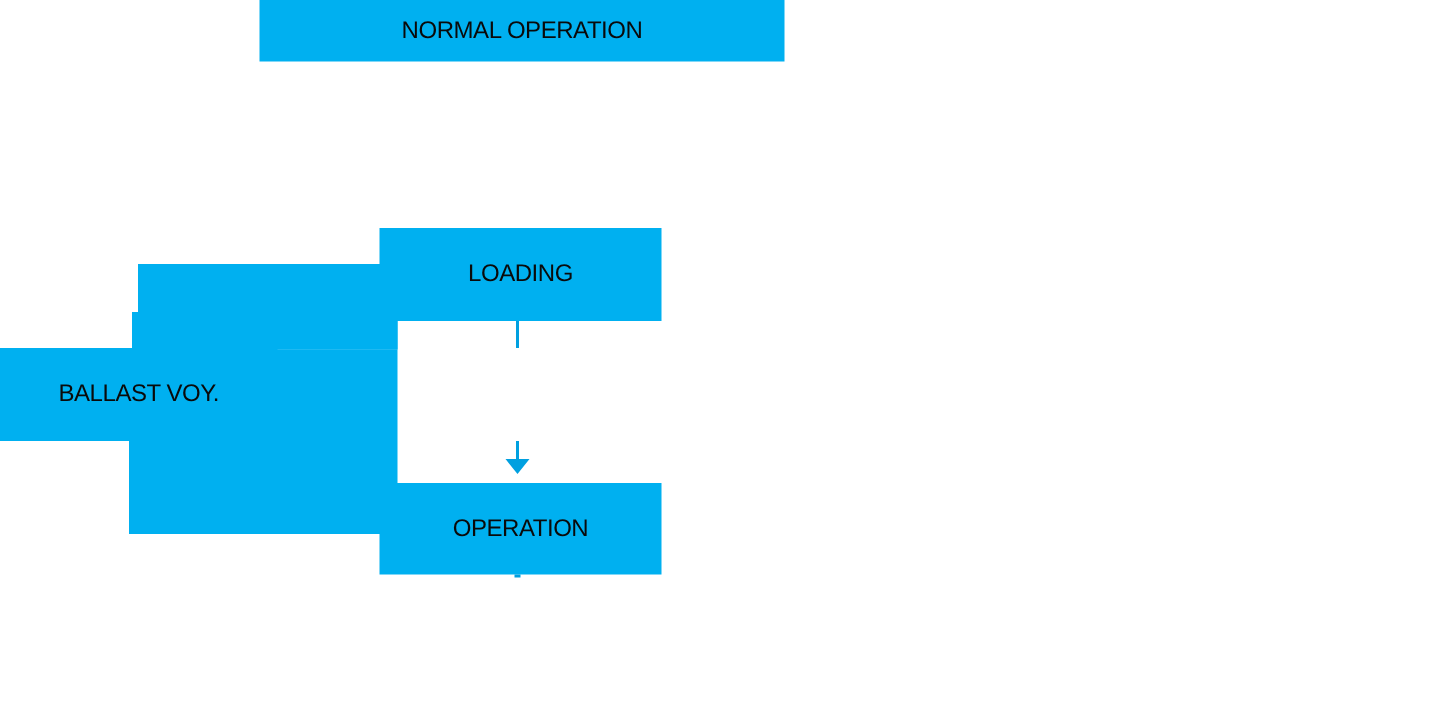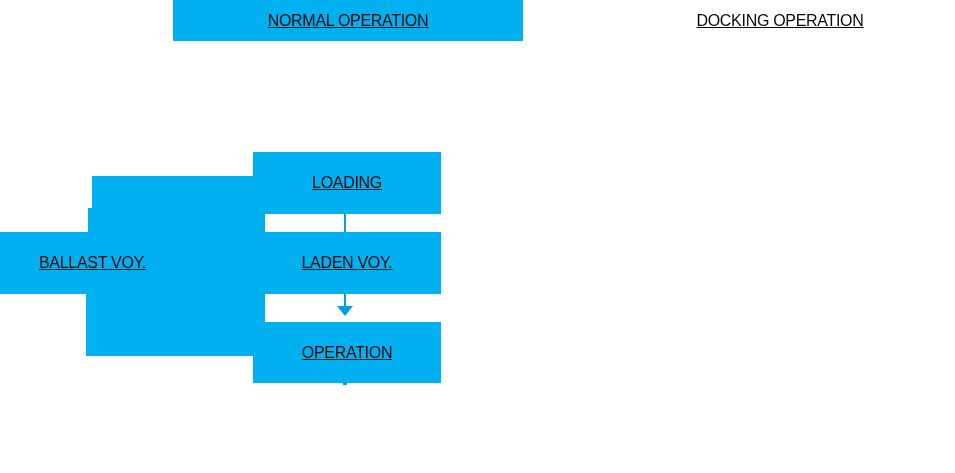--- a/index.html
+++ b/index.html
@@ -22,21 +22,20 @@
   .label {
     font-size: 16px;
     letter-spacing: -0.3px;
     color: var(--text-color);
     white-space: nowrap;
   }
   .centered {
     display: flex;
     align-items: center;
     justify-content: center;
-    text-decoration: underline;
   }
   
   .header-normal {
     position: absolute;
     left: 173px; top: 0; width: 350px; height: 41px;
     background: var(--box-fill);
   }
   .header-docking {
     position: absolute;
     left: 630px; top: 0; width: 300px; height: 41px;
@@ -68,33 +67,27 @@
   .conn-stub { left: 343px; top: 383px; width: 4px; height: 2px; }
 </style>
 </head>
 <body>
 
 <div class="canvas">
 
   <div class="header-normal centered">
     <span class="label">NORMAL OPERATION</span>
   </div>
-  <div class="header-docking centered">
-    <span class="label">DOCKING OPERATION</span>
-  </div>
 
   <div class="mass mass-upper"></div>
   <div class="mass mass-middle"></div>
   <div class="mass mass-lower"></div>
 
   <div class="node node-loading centered">
     <span class="label">LOADING</span>
-  </div>
-  <div class="node node-laden centered">
-    <span class="label">LADEN VOY.</span>
   </div>
   <div class="node node-unloading centered">
     <span class="label">OPERATION</span>
   </div>
   <div class="node node-ballast centered">
     <span class="label">BALLAST VOY.</span>
   </div>
 
   <div class="conn-line conn-loading-laden"></div>
   <div class="conn-line conn-laden-unloading"></div>

